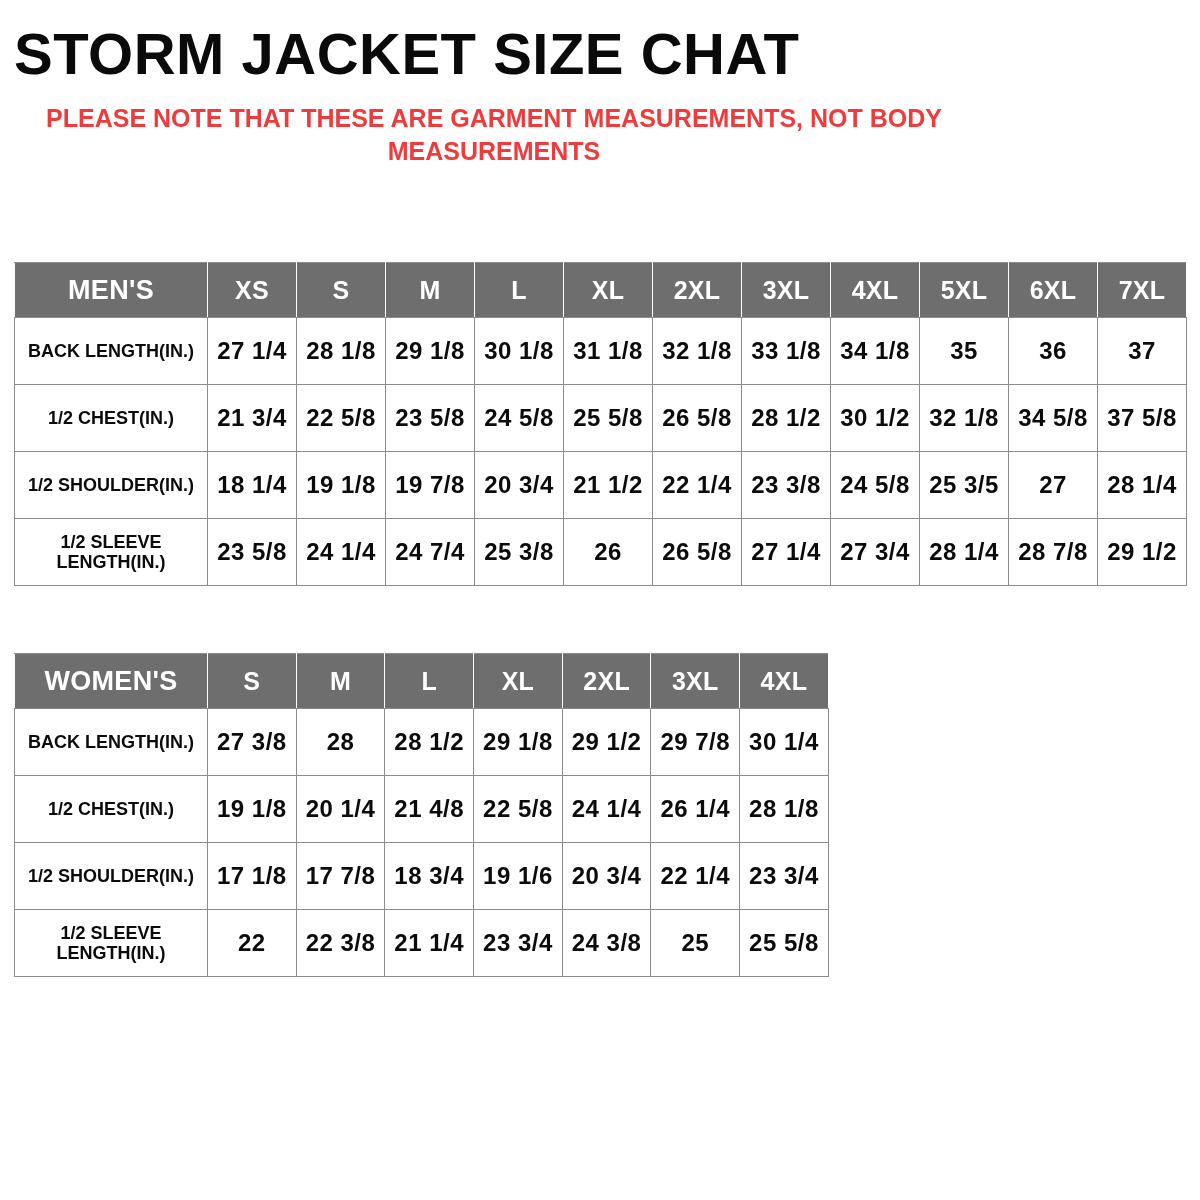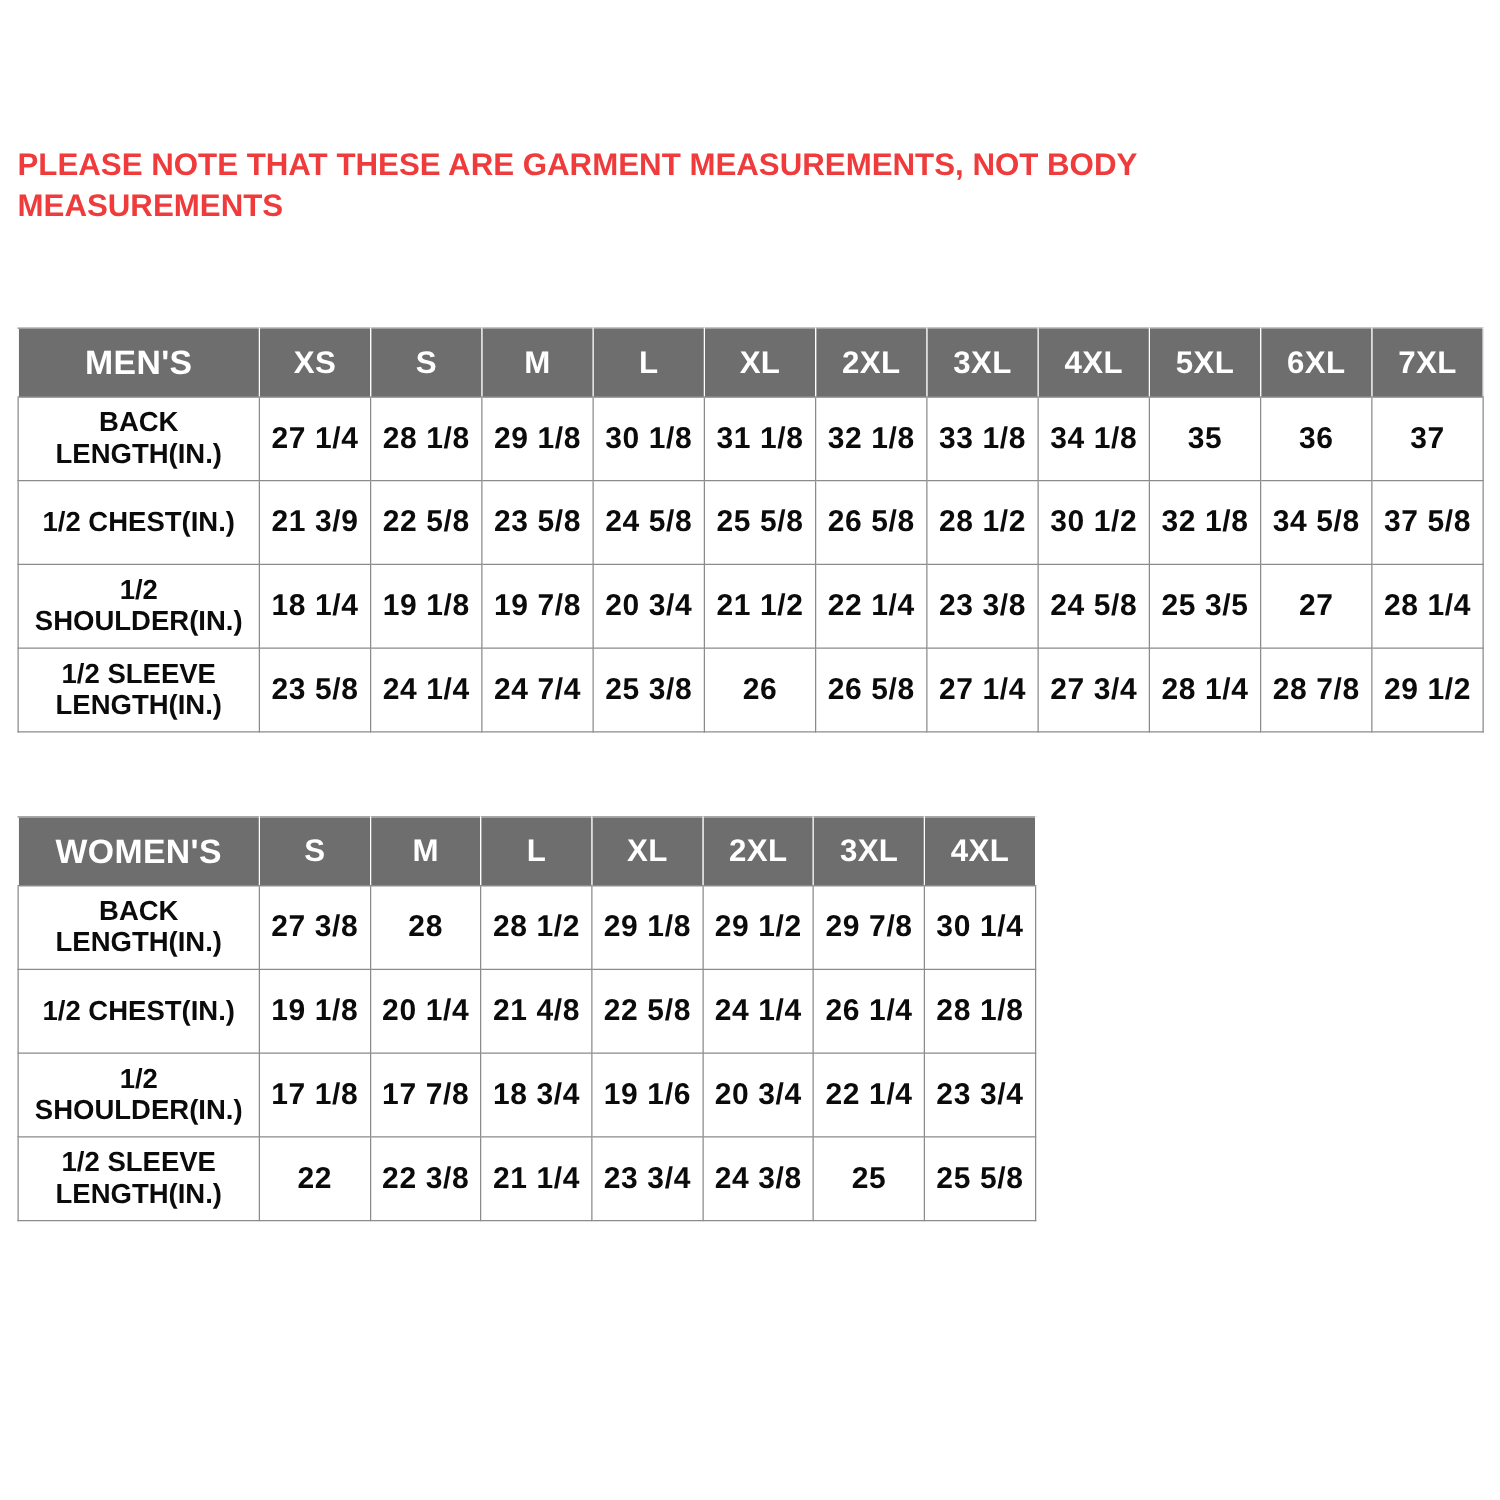--- a/index.html
+++ b/index.html
@@ -31,26 +31,27 @@
     letter-spacing: 0.5px;
     color: #0a0a0a;
     line-height: 1.05;
     white-space: nowrap;
   }
 
   
   .note-top {
     position: absolute;
     left: 14px;
-    top: 116px;
+    top: 102px;
     width: 960px;
     font-size: 25px;
     font-weight: bold;
     color: #ef3b3b;
     line-height: 1.32;
+    text-align: center;
   }
 
   
   .note-bottom {
     position: absolute;
     left: 14px;
     top: 1058px;
     width: 1160px;
     font-size: 25px;
     font-weight: bold;
@@ -86,21 +87,21 @@
   }
   .sizetable thead th.corner {
     font-size: 27px;
   }
   .sizetable tbody td {
     height: 66px;
     font-size: 23px;
     font-weight: bold;
   }
   .sizetable tbody td.rowlabel {
-    font-size: 22px;
+    font-size: 18px;
     font-weight: bold;
     line-height: 1.12;
     padding: 0 4px;
   }
   .sizetable tbody td.val {
     font-size: 24px;
     font-weight: bold;
     letter-spacing: 0.5px;
   }
 
@@ -121,20 +122,21 @@
     border-radius: 31px;
   }
   #womens-table col.label { width: 193px; }
   #womens-table col.size  { width: 88.7px; }
 </style>
 </head>
 <body>
 
 <div class="page">
 
+  <div class="title">STORM JACKET SIZE CHAT</div>
 
   <div class="note-top">PLEASE NOTE THAT THESE ARE GARMENT MEASUREMENTS, NOT BODY MEASUREMENTS</div>
 
   <table class="sizetable" id="mens-table">
     <colgroup>
         <col class="label">
         <col class="size">
         <col class="size">
         <col class="size">
         <col class="size">
@@ -172,21 +174,21 @@
           <td class="val">31 1/8</td>
           <td class="val">32 1/8</td>
           <td class="val">33 1/8</td>
           <td class="val">34 1/8</td>
           <td class="val">35</td>
           <td class="val">36</td>
           <td class="val">37</td>
         </tr>
         <tr>
           <td class="rowlabel">1/2 CHEST(IN.)</td>
-          <td class="val">21 3/9</td>
+          <td class="val">21 3/4</td>
           <td class="val">22 5/8</td>
           <td class="val">23 5/8</td>
           <td class="val">24 5/8</td>
           <td class="val">25 5/8</td>
           <td class="val">26 5/8</td>
           <td class="val">28 1/2</td>
           <td class="val">30 1/2</td>
           <td class="val">32 1/8</td>
           <td class="val">34 5/8</td>
           <td class="val">37 5/8</td>

